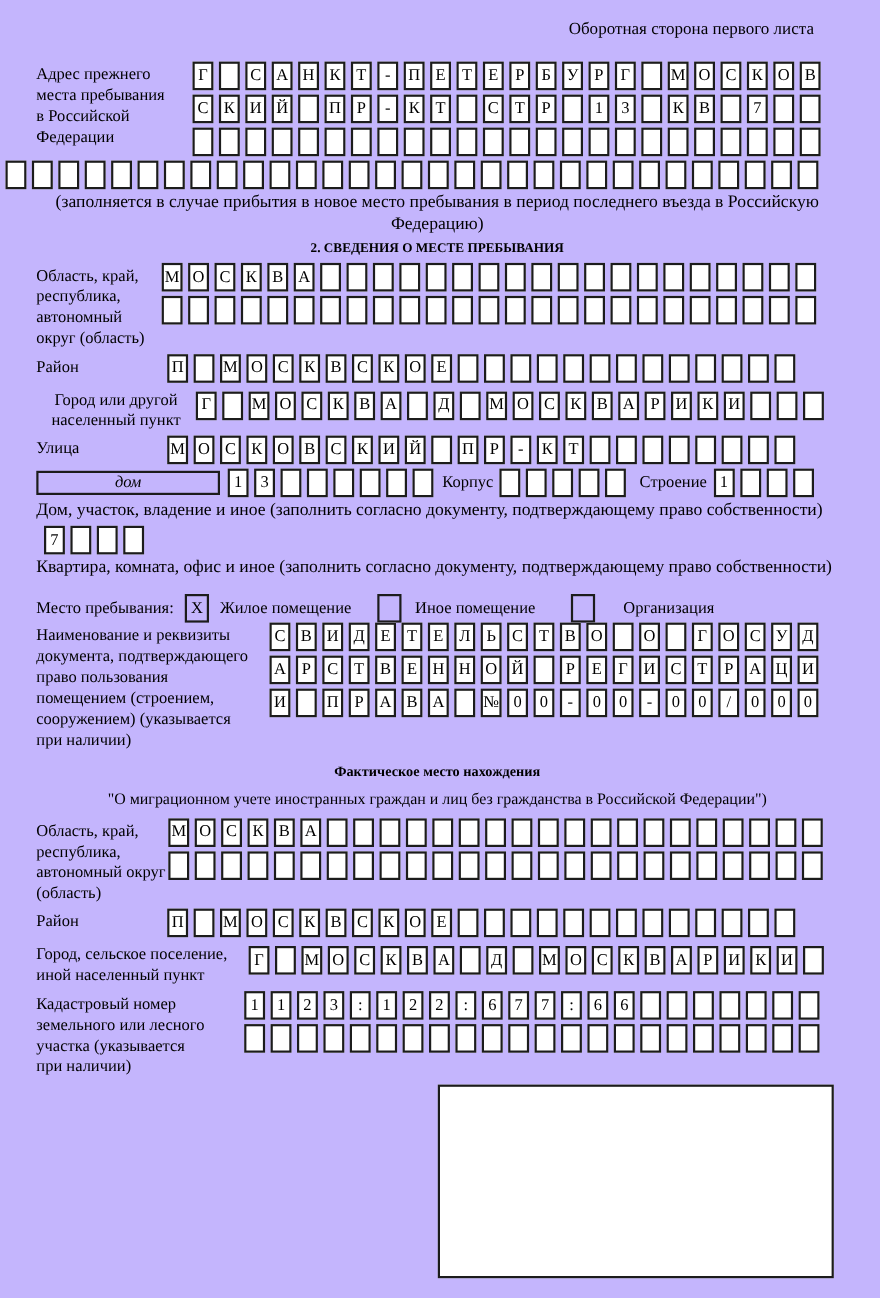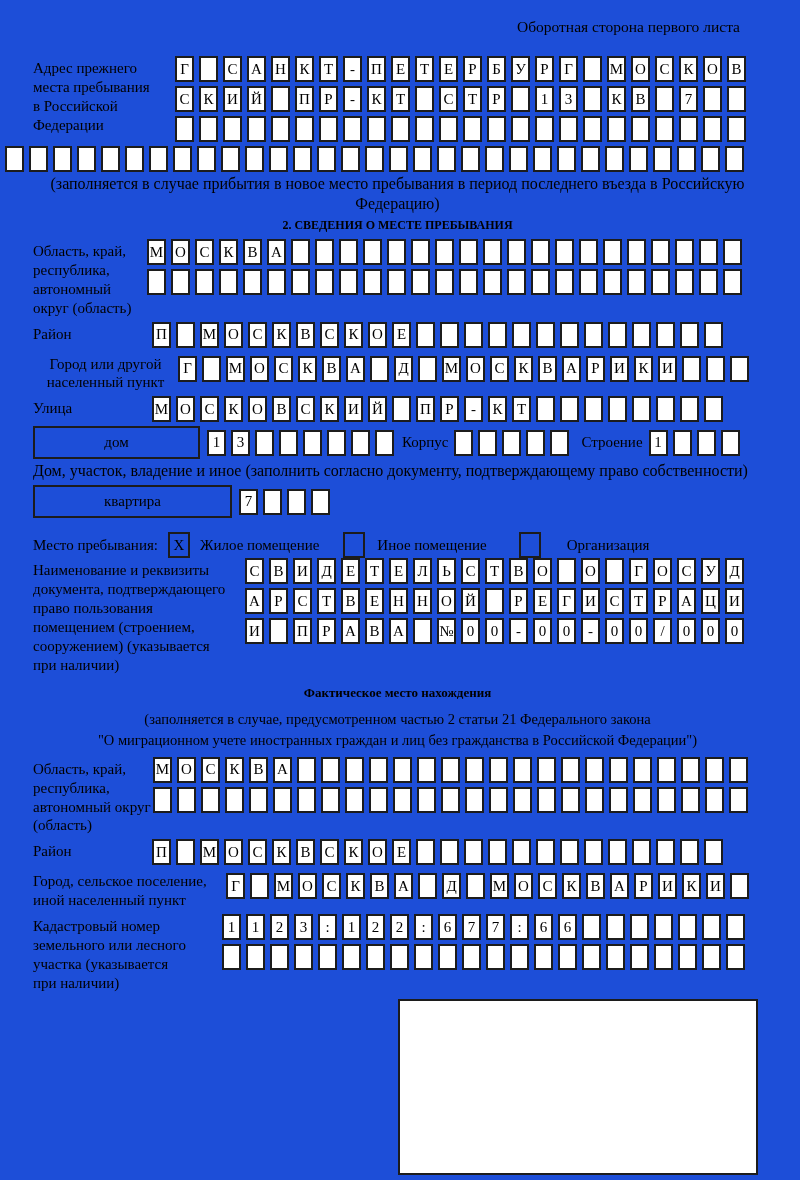--- a/index.html
+++ b/index.html
@@ -1,33 +1,33 @@
 <!DOCTYPE html>
 <html><head>
 <meta charset="utf-8">
 <style>
   * { margin:0; padding:0; box-sizing:border-box; }
   html,body { background:#ffffff; }
   .page {
     position:relative; width:800px; height:1180px; margin:0 auto;
-    background:#1d4ed8; color:#000;
+    background:#c4b5fd; color:#000;
     font-family:"Liberation Serif","DejaVu Serif",serif;
     font-size:15px; padding:18px 38px 0 33px; overflow:hidden;
   }
   .hdr { text-align:right; padding-right:22px; font-size:15.5px; margin-bottom:20px; }
   .grp { display:flex; align-items:flex-start; margin-bottom:4px; }
   .lbl { flex:0 0 auto; line-height:1.26; padding-top:3px; white-space:pre-line; }
   .rows { display:flex; flex-direction:column; gap:4px; }
   .brow { display:flex; gap:5px; flex-wrap:nowrap; }
   .cell {
     width:19px; height:26px; border:2px solid #1c1c1c; flex:0 0 auto;
     display:flex; align-items:center; justify-content:center;
     font-size:15px; line-height:1; background:#fff;
   }
-  .bigbox { height:33px; border:2px solid #1c1c1c; display:flex; align-items:center; justify-content:center; flex:0 0 auto; }
+  .bigbox { height:22px; border:2px solid #1c1c1c; display:flex; align-items:center; justify-content:center; flex:0 0 auto;font-style:italic; }
   .cap { font-size:16px; margin:1px 0 4px; line-height:1.25; }
   .center { text-align:center; }
   .bold { font-weight:bold; }
   .fullrow { margin-left:-28px; margin-bottom:2px; }
   .w142{width:142px;} .w114{width:114px;} .w119{width:119px;} .w145{width:145px;text-align:center;}
   .w212{width:212px;} .w120{width:120px;} .w193{width:193px;} .w189{width:189px;}
   .inl { display:flex; align-items:center; }
   .chk { width:22px; height:26px; border:2px solid #1c1c1c; display:flex; align-items:center; justify-content:center; font-size:15px; flex:0 0 auto; }
   .title2 { font-size:12px; margin:2px 0 6px; }
   .facttitle { font-size:13px; margin:10px 0 8px; }
@@ -345,28 +345,28 @@
     <div class="brow">
         <span class="cell">1</span>
         <span class="cell"></span>
         <span class="cell"></span>
         <span class="cell"></span>
       </div>
   </div>
   <div class="cap">Дом, участок, владение и иное (заполнить согласно документу, подтверждающему право собственности)</div>
 
   <div class="inl" style="margin-bottom:2px">
-    <div class="bigbox" style="width:199px">квартира</div>
     <div class="brow" style="margin-left:7px">
         <span class="cell">7</span>
         <span class="cell"></span>
         <span class="cell"></span>
         <span class="cell"></span>
       </div>
   </div>
+  <div class="cap">Квартира, комната, офис и иное (заполнить согласно документу, подтверждающему право собственности)</div>
 
   <div class="inl" style="margin-top:14px">
     <div>Место пребывания:</div>
     <div class="chk" style="margin-left:10px">X</div>
     <div style="margin-left:10px">Жилое помещение</div>
     <div class="chk" style="margin-left:24px"></div>
     <div style="margin-left:12px">Иное помещение</div>
     <div class="chk" style="margin-left:32px"></div>
     <div style="margin-left:26px">Организация</div>
   </div>
@@ -445,21 +445,20 @@
           <span class="cell">0</span>
           <span class="cell">/</span>
           <span class="cell">0</span>
           <span class="cell">0</span>
           <span class="cell">0</span>
         </div>
     </div>
   </div>
 
   <div class="facttitle center bold">Фактическое место нахождения</div>
-  <div class="note center">(заполняется в случае, предусмотренном частью 2 статьи 21 Федерального закона</div>
   <div class="note center" style="margin-bottom:6px">"О миграционном учете иностранных граждан и лиц без гражданства в Российской Федерации")</div>
 
   <div class="grp">
     <div class="lbl w120">Область, край,
 республика,
 автономный округ
 (область)</div>
     <div class="rows">
       <div class="brow">
           <span class="cell">М</span>

